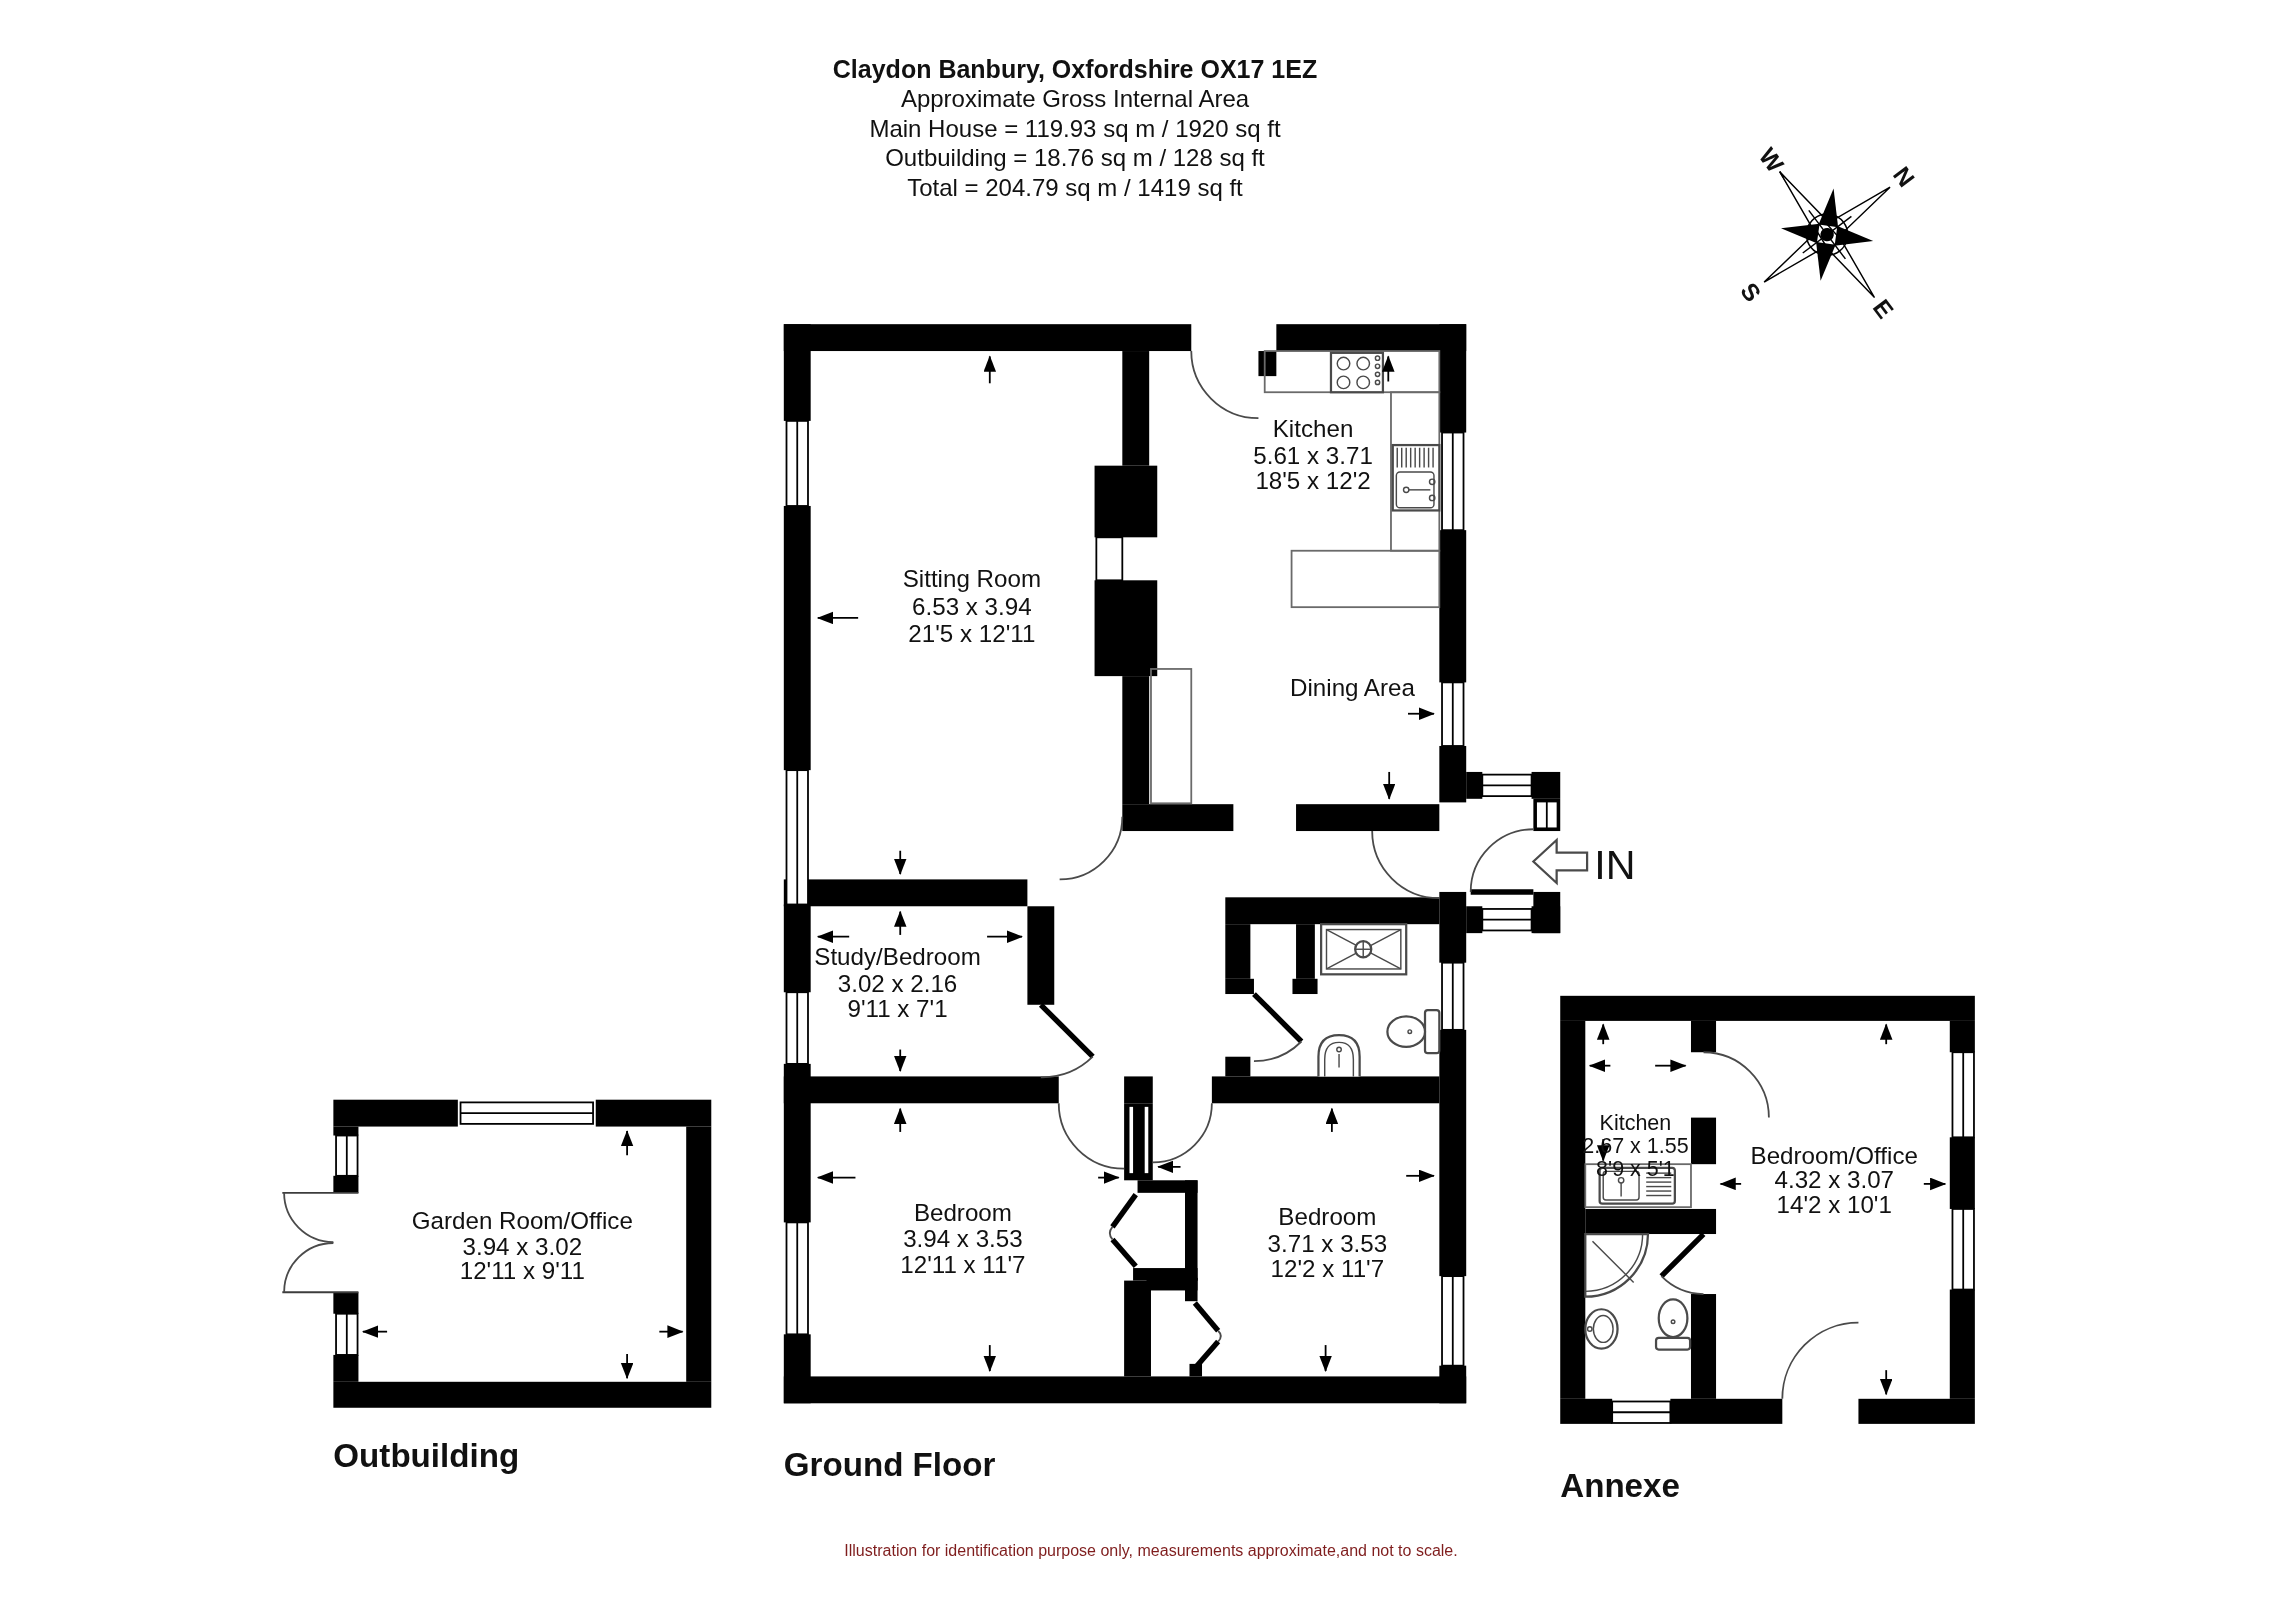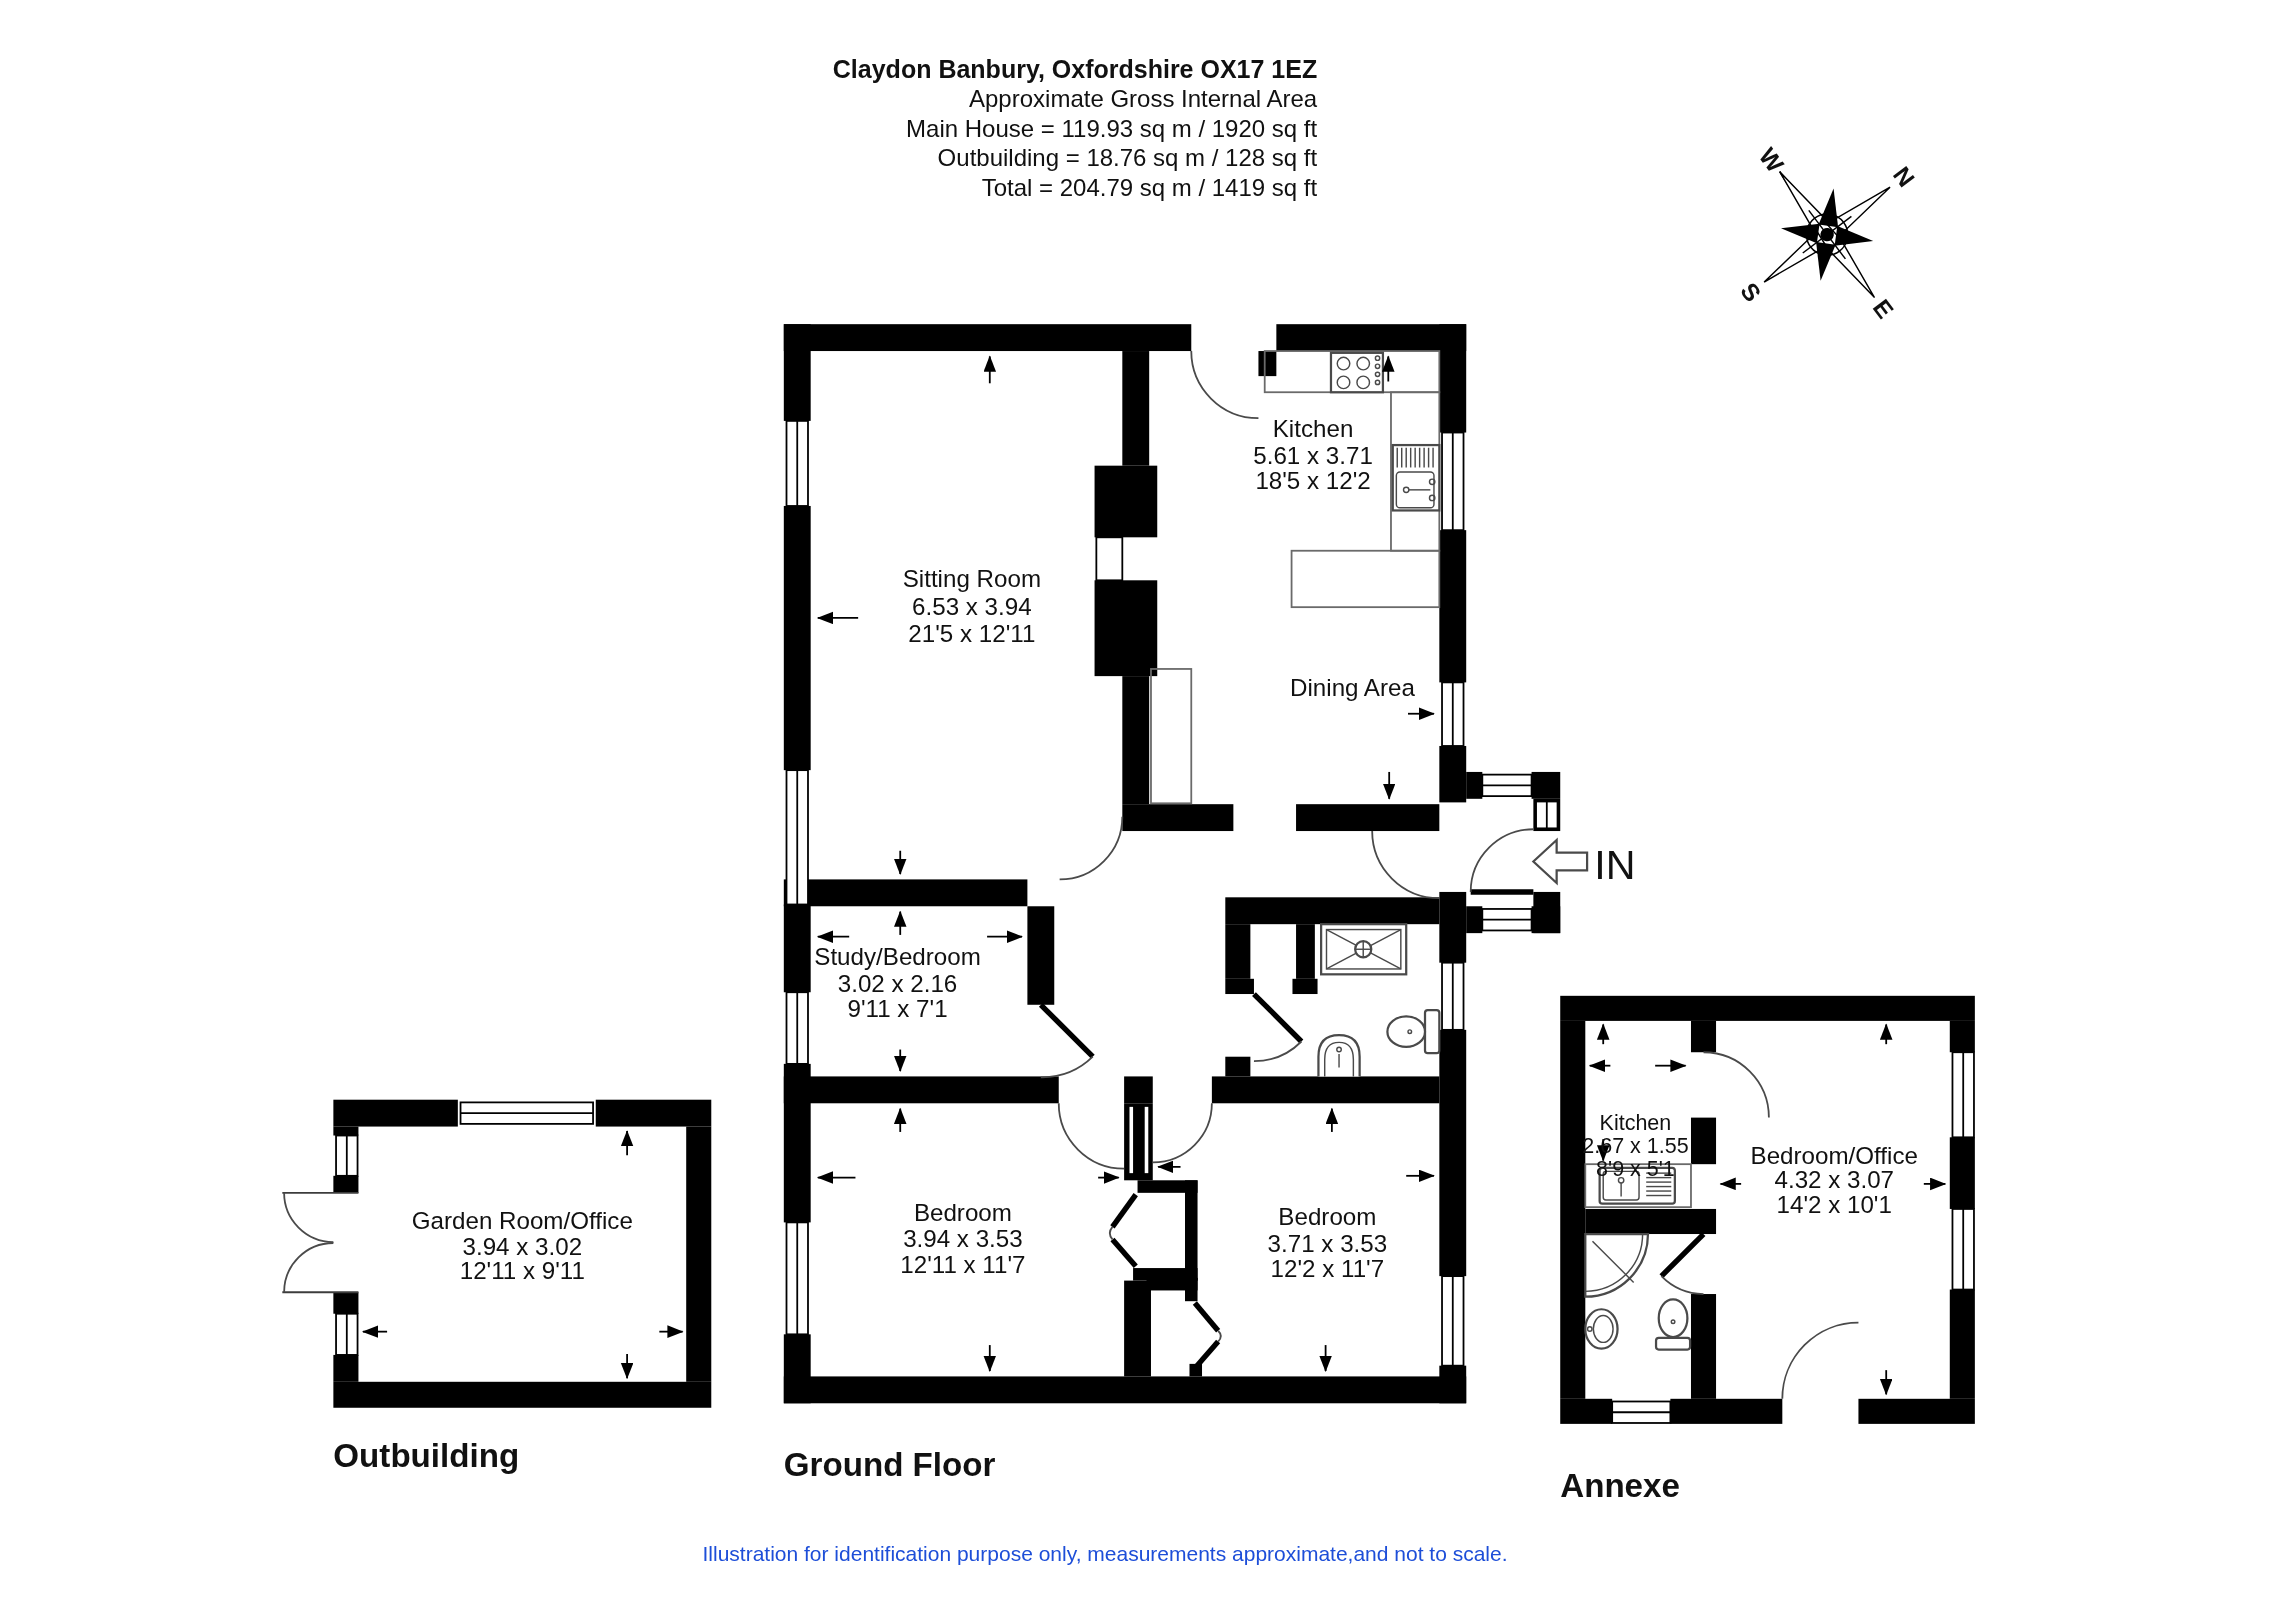--- a/index.html
+++ b/index.html
@@ -10,25 +10,25 @@
     font-family:"Liberation Sans", sans-serif;
     color:#111;
     overflow:hidden;
   }
   .hdr{
     position:absolute;left:1075px;top:54px;
     transform:translateX(-50%);
     text-align:center;white-space:nowrap;
   }
   .hdr .t{font-size:25px;font-weight:bold;line-height:30px;}
-  .hdr .l{font-size:24px;line-height:29.6px;text-align:right;}
+  .hdr .l{font-size:24px;line-height:29.6px;}
   .ftr{
-    position:absolute;left:1105px;top:1542px;
+    position:absolute;left:1151px;top:1542px;
     transform:translateX(-50%);
-    font-size:21px;white-space:nowrap;color:#1d4ed8;
+    font-size:16px;white-space:nowrap;color:#7f1d1d;
   }
   svg{position:absolute;left:0;top:0;}
   .wall{fill:#000;}
   .thin{stroke:#3c3c3c;stroke-width:2;fill:none;}
   .cnt{stroke:#6a6a6a;stroke-width:2;fill:none;}
   .door{stroke:#4a4a4a;stroke-width:2;fill:none;}
   .leaf{stroke:#000;stroke-width:6;fill:none;}
   .slit{stroke:#fff;stroke-width:4;}
   .winr{fill:#fff;stroke:#000;stroke-width:2;}
   .winl{stroke:#000;stroke-width:2;}

